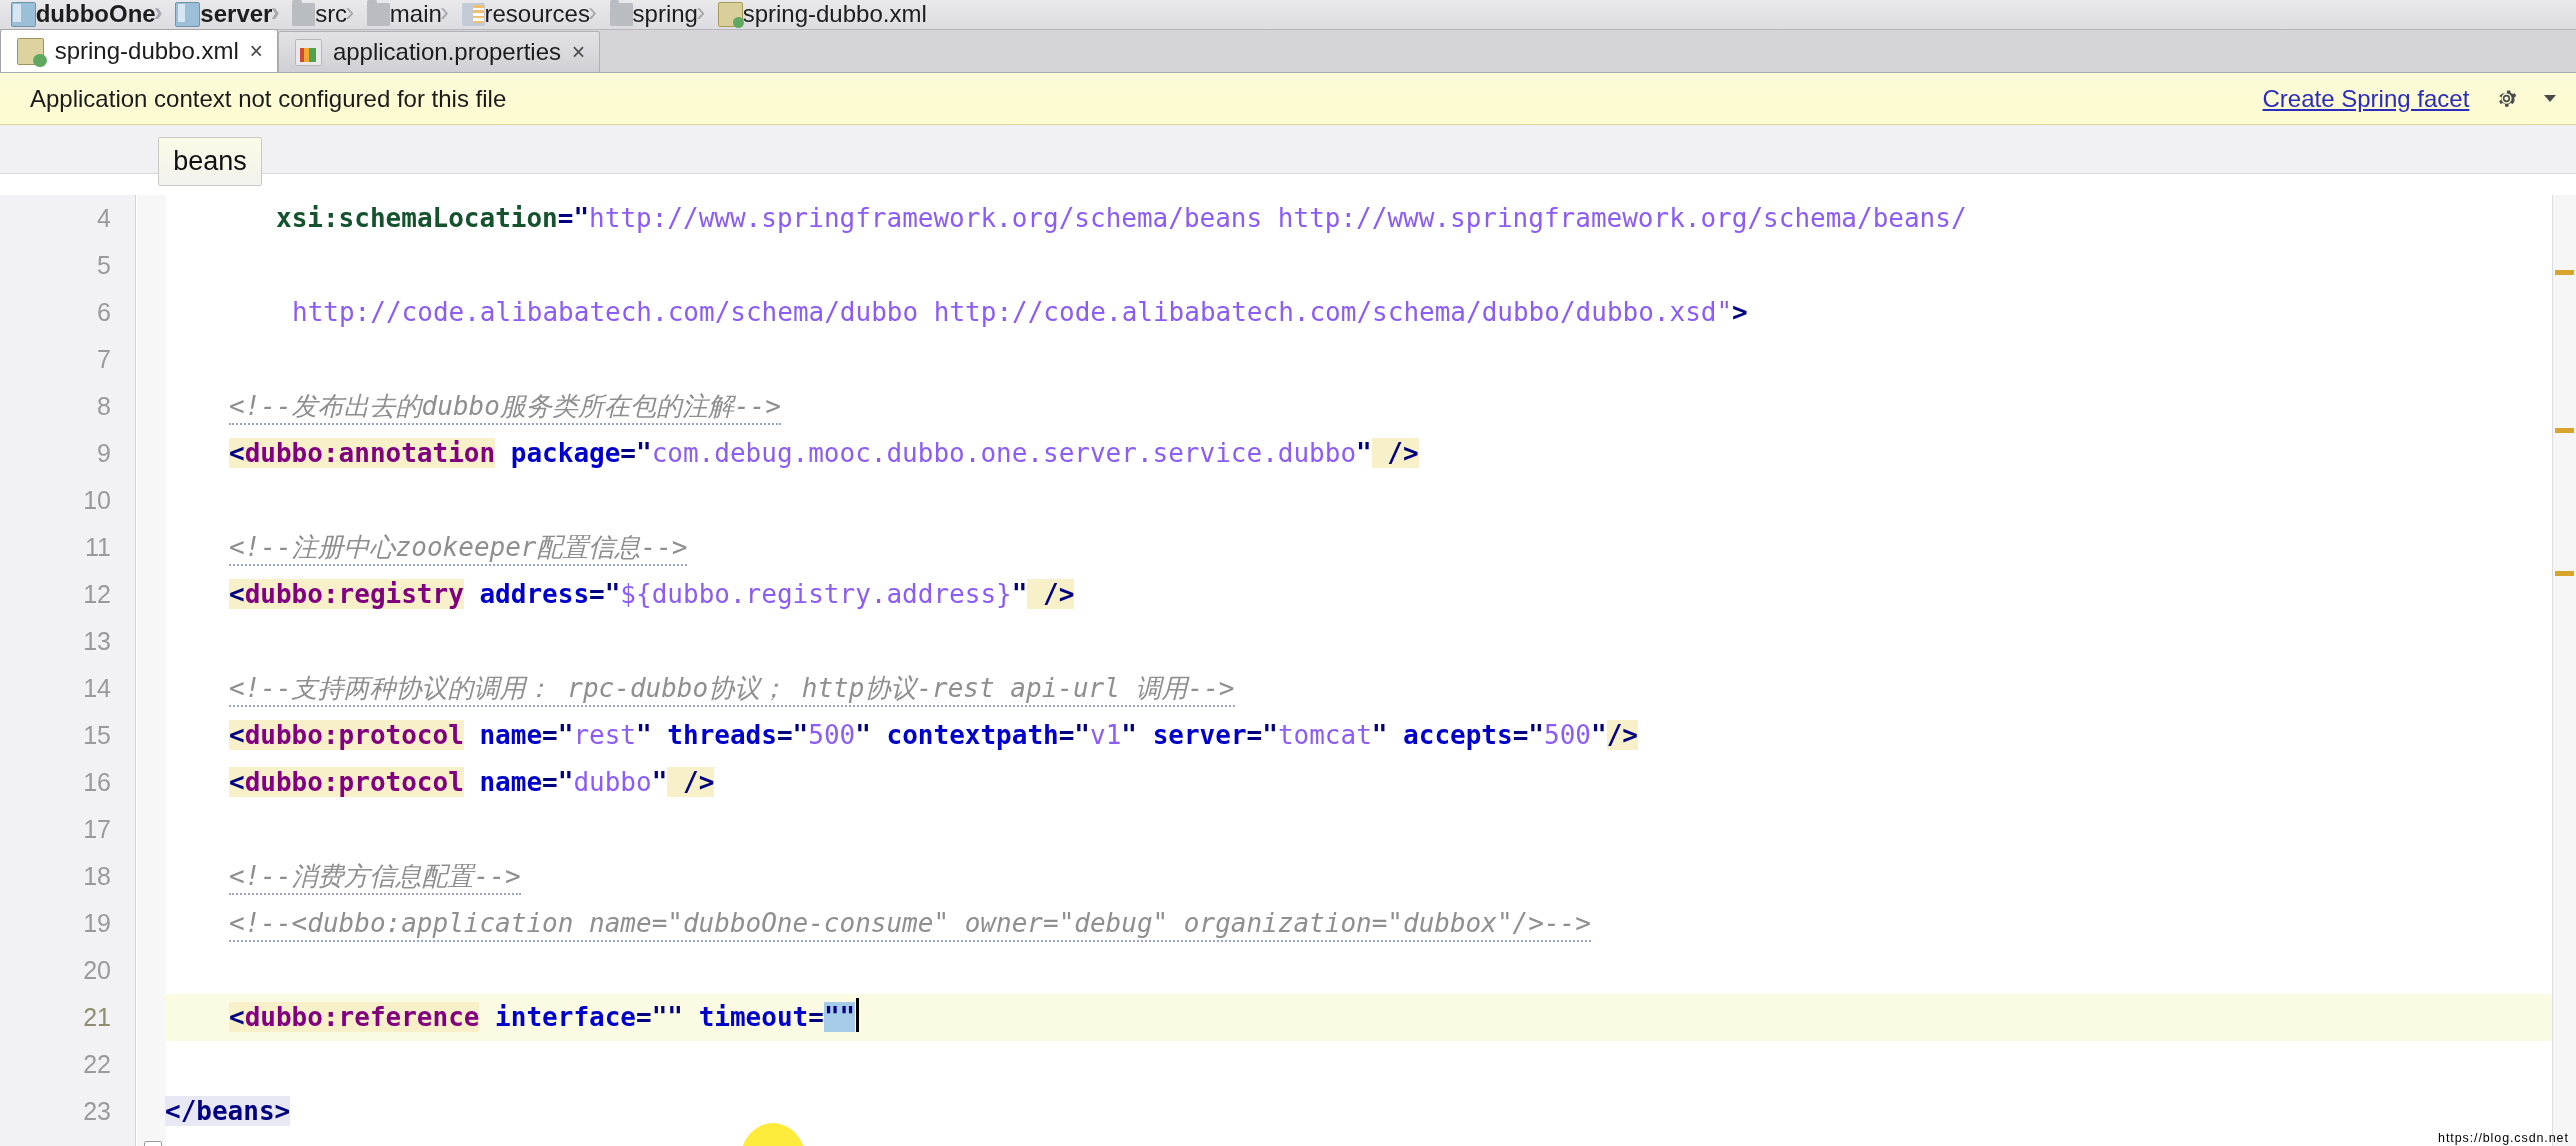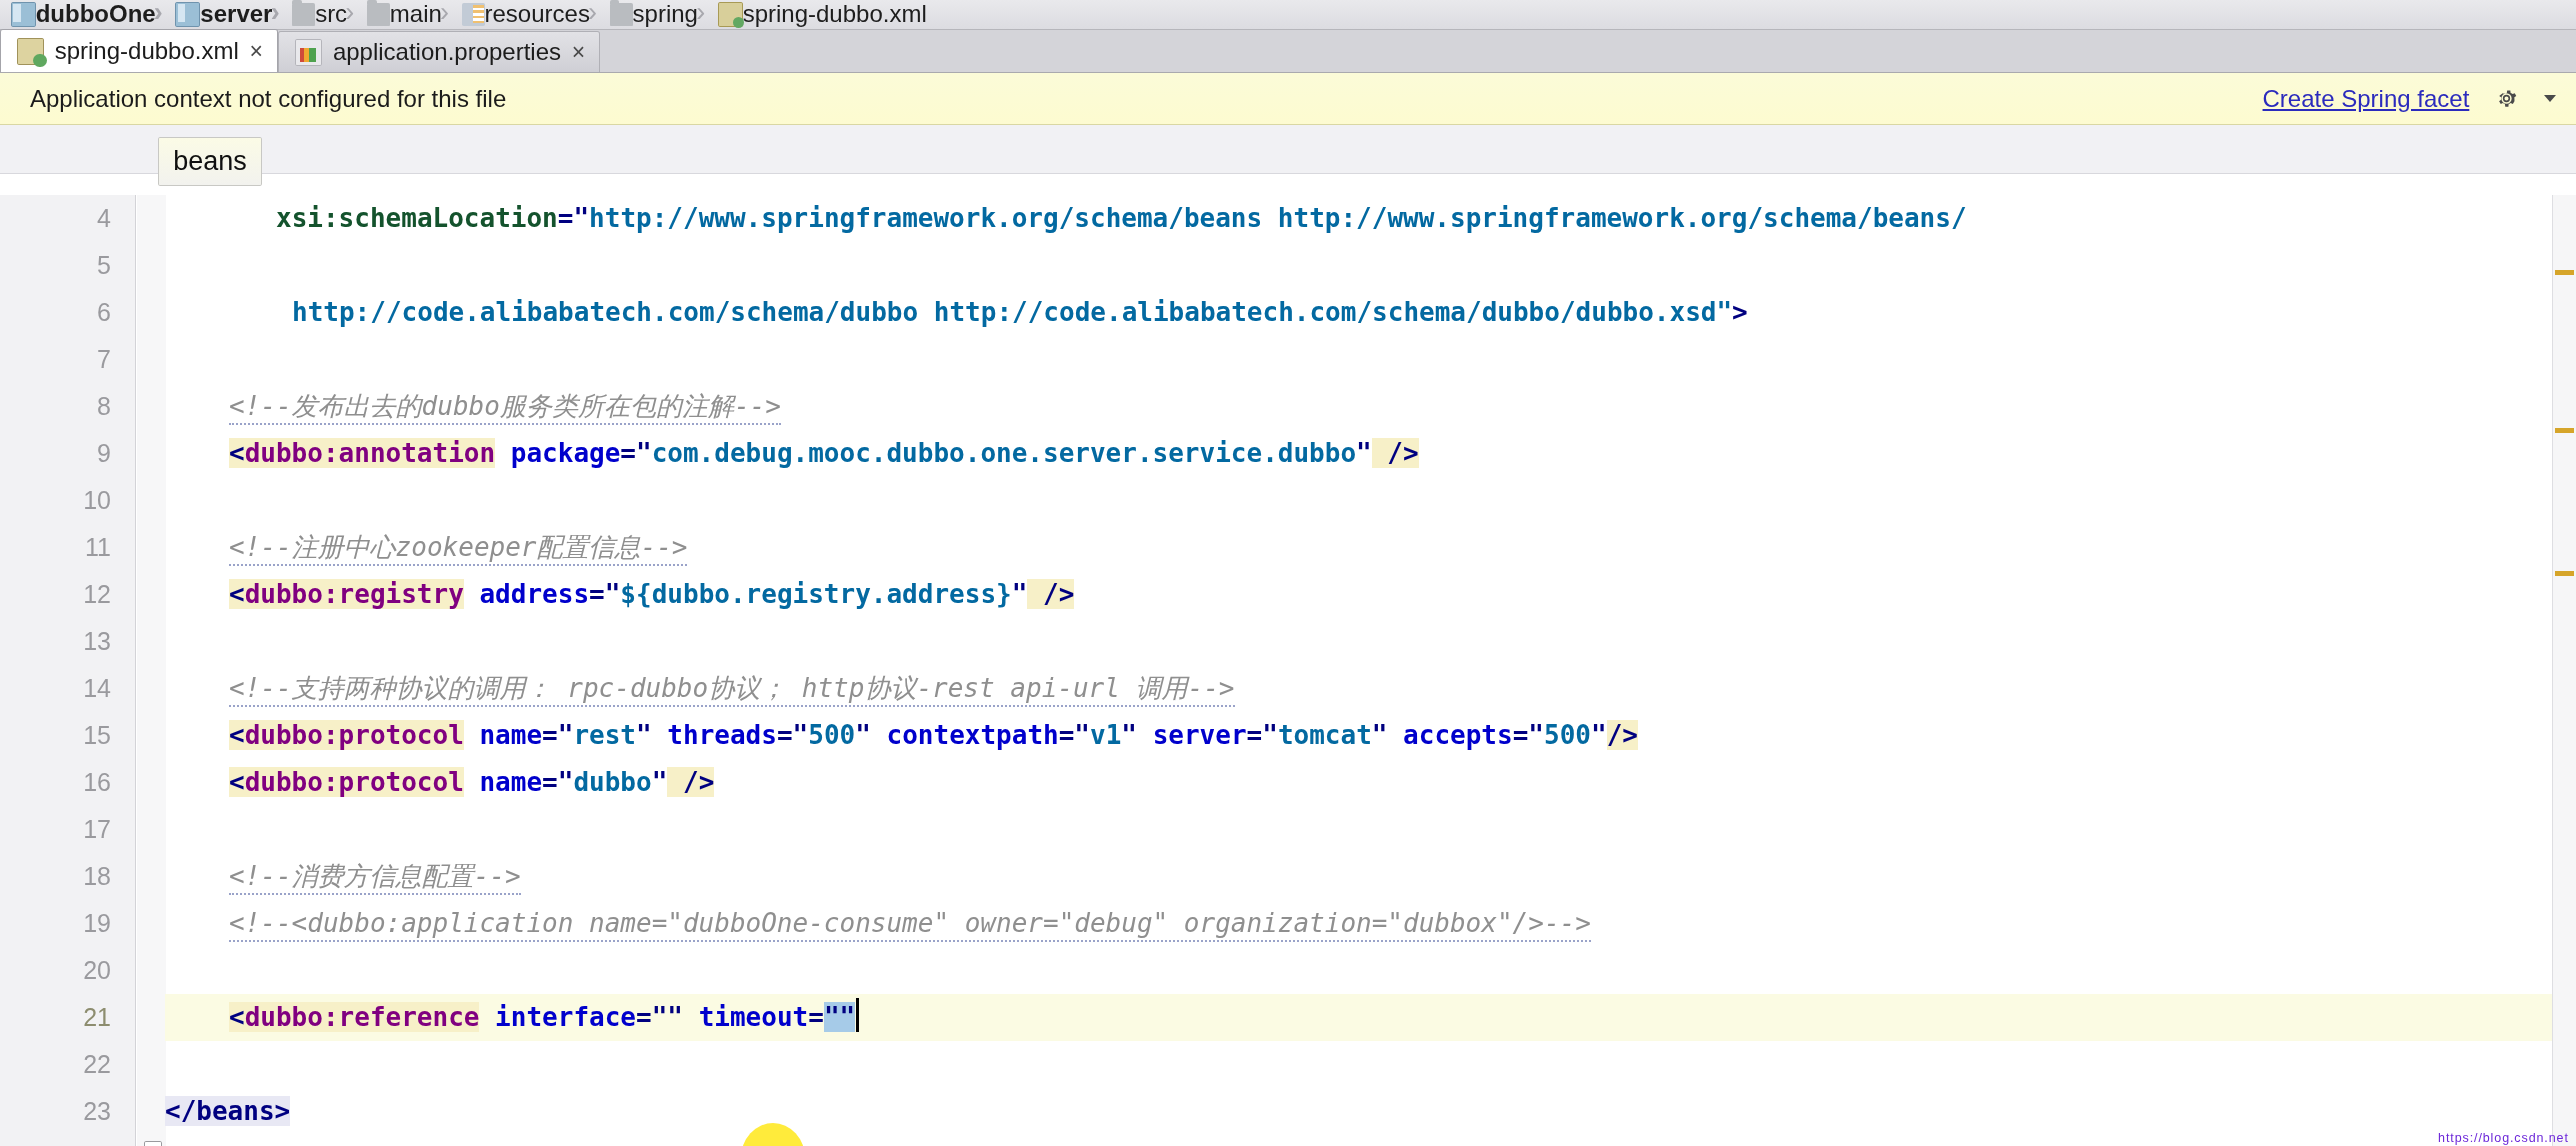--- a/index.html
+++ b/index.html
@@ -116,21 +116,21 @@
   }
   .code{
     position:absolute;left:0;top:0;font-size:26px;letter-spacing:0px;
     line-height:47px;
   }
   
   .t-tag{color:#000080;font-weight:bold;}
   .t-tagname{color:#800080;font-weight:bold;}
   .t-attr{color:#0000cc;font-weight:bold;}
   .t-eq{color:#000080;font-weight:bold;}
-  .t-val{color:#0369a1;font-weight:bold;}
+  .t-val{color:#8b5cf6;font-weight:normal;}
   .t-ns{color:#14532d;font-weight:bold;}
   .t-comment{color:#8f8f8f;font-style:italic;font-weight:normal;}
   .hlTag{background:#f7f0c8;}
   .hlMatch{background:#e8e8f4;}
   .sel{background:#a6cbe8;}
   .squig{
     border-bottom:2.7px dotted #9aa3c9;
     padding-bottom:1.8px;
   }
   .caretbar{
@@ -149,21 +149,21 @@
   }
   .marker{position:absolute;right:1.8px;width:19.7px;height:4.5px;background:#d6a52a;}
   
   .foldh{
     position:absolute;left:7.2px;width:16px;height:16px;
     border:0.9px solid #9a9a9e;background:#ffffff;border-radius:1.8px;
     font-size:12.5px;line-height:14.3px;text-align:center;color:#4a4a4a;
     font-family:"Liberation Sans",sans-serif;
   }
   .watermark{
-    position:absolute;right:7.2px;bottom:1.8px;font-size:12.5px;color:#6d28d9;
+    position:absolute;right:7.2px;bottom:1.8px;font-size:12.5px;color:#000000;
     font-family:"Liberation Sans",sans-serif;letter-spacing:0.9px;
   }
 </style>
 </head>
 <body>
 
 <div class="app">
 
   <div class="navbar" id="navbar">
       <div class="crumb bold">

